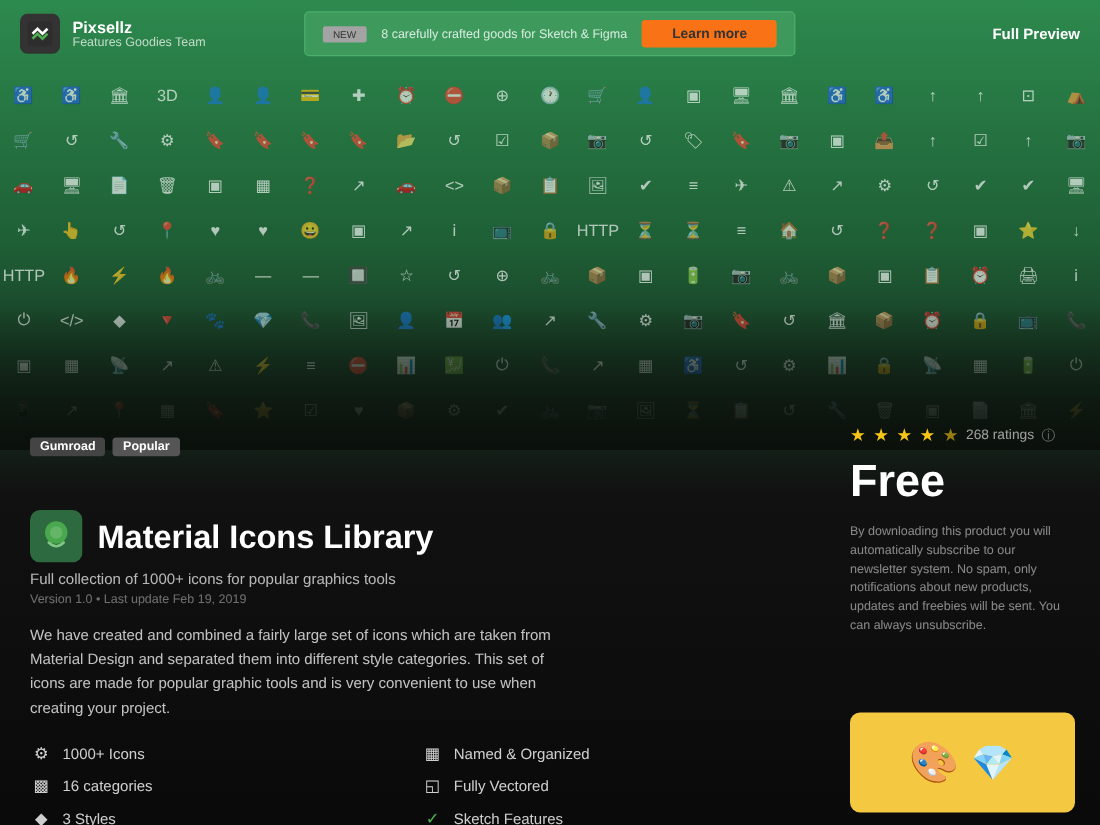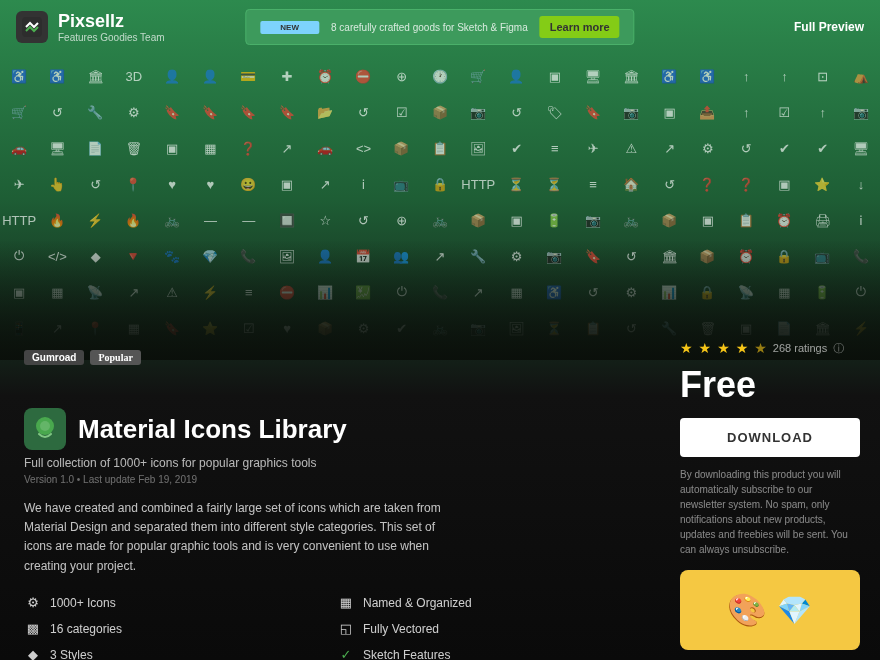--- a/index.html
+++ b/index.html
@@ -48,21 +48,21 @@
       font-size: 14px;
     }
 
     .logo-text-block {
       display: flex;
       flex-direction: column;
     }
 
     .logo-title {
       color: white;
-      font-size: 18px;
+      font-size: 13px;
       font-weight: 600;
     }
 
     .logo-subtitle {
       color: rgba(255,255,255,0.7);
       font-size: 10px;
     }
 
     .promo-banner {
       position: absolute;
@@ -71,49 +71,49 @@
       display: flex;
       align-items: center;
       gap: 12px;
       background: #3d9a5c;
       border: 1px solid #4ab06a;
       border-radius: 4px;
       padding: 6px 14px;
     }
 
     .promo-new-badge {
-      background: #7dd3fc;
+      background: #a3a3a3;
       color: #333;
       font-size: 8px;
-      font-weight: 700;
-      padding: 2px 20px;
+      font-weight: 400;
+      padding: 2px 8px;
       border-radius: 2px;
     }
 
     .promo-text-block {
       display: flex;
       flex-direction: column;
     }
 
     .promo-title {
       color: white;
       font-size: 12px;
       font-weight: 700;
     }
 
     .promo-desc {
       color: rgba(255,255,255,0.8);
       font-size: 10px;
     }
 
     .learn-more-btn {
-      background: #84cc16;
+      background: #f97316;
       color: #333;
       border: none;
-      padding: 5px 10px;
+      padding: 5px 24px;
       border-radius: 3px;
       font-size: 11px;
       font-weight: 600;
       cursor: pointer;
     }
 
     .full-preview-btn {
       margin-left: auto;
       color: white;
       font-size: 12px;
@@ -153,21 +153,21 @@
 
     .tag {
       border-radius: 3px;
       padding: 2px 8px;
       font-size: 10px;
       font-weight: 600;
       color: white;
     }
 
     .tag-freebie { background: #444; }
-    .tag-popular { background: #555; font-family: Liberation Serif, serif; }
+    .tag-popular { background: #555; }
 
     
     .product-header {
       display: flex;
       align-items: center;
       gap: 12px;
       margin-bottom: 6px;
       margin-top: 43px;
     }
 
@@ -623,21 +623,20 @@
       <span class="star">★</span>
       <span class="star">★</span>
       <span class="star">★</span>
       <span class="star" style="color:#f5c518;opacity:0.6;">★</span>
       <span class="ratings-count">268 ratings</span>
       <span class="info-icon">ⓘ</span>
     </div>
 
     <div class="price-label">Free</div>
 
-    <button class="download-btn">DOWNLOAD</button>
 
     <p class="newsletter-note">By downloading this product you will automatically subscribe to our newsletter system. No spam, only notifications about new products, updates and freebies will be sent. You can always unsubscribe.</p>
   </div>
 </div>
 
 <div class="bottom-card">
   <span class="bottom-card-icon">🎨</span>
   <span style="font-size:28px;">💎</span>
 </div>
 

